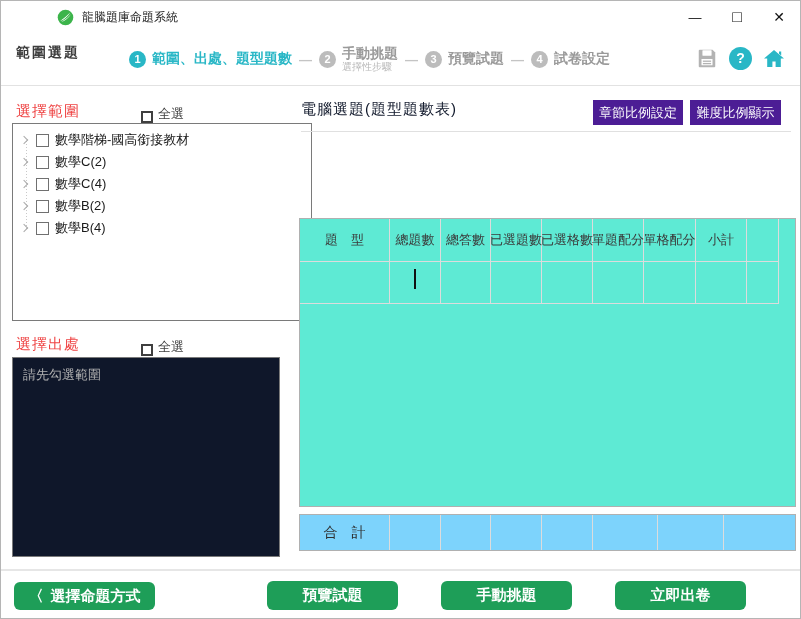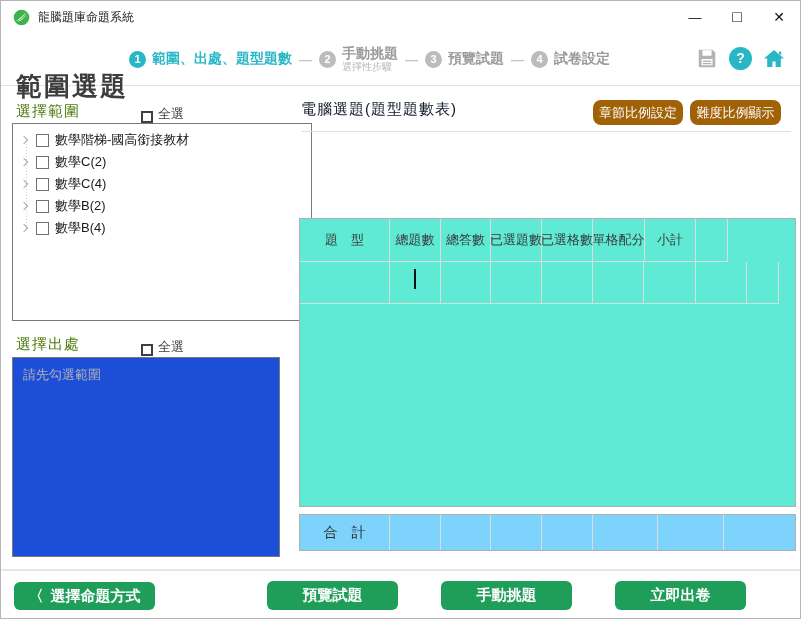--- a/index.html
+++ b/index.html
@@ -3,74 +3,74 @@
 <meta charset="utf-8">
 <style>
   * { margin:0; padding:0; box-sizing:border-box; }
   html,body { background:#f3f3f3; }
   body { font-family:"Liberation Sans","DejaVu Sans",sans-serif; }
   .app { position:relative; width:801px; height:619px; background:#ffffff;
          border:1px solid #b5b5b5; overflow:hidden; }
 
   
   .titlebar { position:absolute; left:0; top:0; width:100%; height:32px; background:#fff;
-              display:flex; align-items:center; }
+              display:flex; align-items:center;padding-left:44px; }
   .app-logo { width:17px; height:17px; margin-left:12px; }
   .win-title { font-size:12px; color:#1c1c1c; margin-left:8px; }
   .win-controls { position:absolute; right:0; top:0; height:32px; display:flex; }
   .win-btn { width:42px; height:32px; display:flex; align-items:center; justify-content:center;
              font-size:13px; color:#111; cursor:default; }
   .win-btn.max { font-size:16px; }
   .win-btn.close { font-size:14px; }
 
   
   .header { position:absolute; left:0; top:32px; width:100%; height:53px; background:#fff;
             border-bottom:1px solid #e2e2e2; }
-  .page-title { position:absolute; left:15px; top:11px; font-size:26px; font-weight:600;
-                color:#3d3d3d; letter-spacing:2px;margin-top:25px; }
+  .page-title { position:absolute; left:15px; top:11px; font-size:14px; font-weight:600;
+                color:#3d3d3d; letter-spacing:2px; }
   .steps { position:absolute; left:128px; top:6px; height:40px; display:flex;
            align-items:center; gap:7px; }
   .step { display:flex; align-items:center; gap:6px; }
   .step-circle { width:17px; height:17px; border-radius:50%; color:#fff; font-size:11px;
                  font-weight:bold; display:flex; align-items:center; justify-content:center;
                  flex:0 0 auto; }
   .step.active .step-circle { background:#29b7c6; }
   .step.inactive .step-circle { background:#bcbcbc; }
   .step-label { font-size:14px; font-weight:bold; white-space:nowrap; }
   .step.active .step-label { color:#29b7c6; }
   .step.inactive .step-label { color:#9a9a9a; }
   .step-col { display:flex; flex-direction:column; align-items:flex-start; line-height:1.15; }
   .step-sub { font-size:10px; color:#b8b8b8; }
   .step-dash { color:#c4c4c4; font-size:13px; font-weight:bold; }
   .header-icons { position:absolute; right:14px; top:13px; display:flex; align-items:center; gap:10px; }
   .hicon { width:24px; height:24px; display:flex; align-items:center; justify-content:center; }
   .help-circle { width:23px; height:23px; border-radius:50%; background:#29b7c6; color:#fff;
                  font-size:14px; font-weight:bold; display:flex; align-items:center; justify-content:center; }
 
   
-  .panel-label { position:absolute; font-size:15px; color:#4d7c0f; letter-spacing:1px; }
+  .panel-label { position:absolute; font-size:15px; color:#ef4444; letter-spacing:1px; }
   .selall { position:absolute; display:flex; align-items:flex-end; gap:5px; }
   .cb { width:12px; height:12px; border:2px solid #3f3f3f; background:#fff; flex:0 0 auto; }
   .selall-text { font-size:13px; color:#3f3f3f; }
   .tree-box { position:absolute; left:11px; top:122px; width:300px; height:198px;
               border:1px solid #7a7a7a; background:#fff; padding-top:5px; }
   .tree-connector { position:absolute; left:13px; top:17px; width:1px; height:88px;
                     background:repeating-linear-gradient(to bottom,#c9c9c9 0 1px,transparent 1px 3px); }
   .tree-item { display:flex; align-items:center; height:22px; padding-left:8px; position:relative; }
   .chev { width:6px; height:6px; border-top:1px solid #a9a9a9; border-right:1px solid #a9a9a9;
           transform:rotate(45deg); margin-right:9px; flex:0 0 auto; }
   .tree-cb { width:13px; height:13px; border:1px solid #707070; background:#fff; margin-right:6px; flex:0 0 auto; }
   .tree-label { font-size:13px; color:#1a1a1a; white-space:nowrap; }
   .source-box { position:absolute; left:11px; top:356px; width:268px; height:200px;
-                border:1px solid #7a7a7a; background:#1d4ed8; padding:8px 10px; }
+                border:1px solid #7a7a7a; background:#0f172a; padding:8px 10px; }
   .placeholder { font-size:13px; color:#b2b2b2; }
 
   
   .main-title { position:absolute; left:300px; top:99px; font-size:15px; color:#0f172a; letter-spacing:1px; }
-  .btn-green { background:#a16207; color:#fff; border:none; border-radius:8px; font-size:13px;
+  .btn-green { background:#4c1d95; color:#fff; border:none; border-radius:0; font-size:13px;
                display:flex; align-items:center; justify-content:center;
                font-family:inherit; white-space:nowrap; }
   .btn-chapter { position:absolute; left:592px; top:99px; width:90px; height:25px; }
   .btn-difficulty { position:absolute; left:689px; top:99px; width:91px; height:25px; }
   .right-sep { position:absolute; left:300px; top:130px; width:490px; height:1px; background:#e0e0e0; }
   .btn-gray { position:absolute; left:300px; top:192px; width:92px; height:23px; background:#9b9b9b;
               color:#fff; border:none; border-radius:4px; font-size:13px; font-family:inherit;
               display:flex; align-items:center; justify-content:center; white-space:nowrap; }
 
   .qtable { position:absolute; left:298px; top:217px; width:497px; height:289px;
@@ -219,20 +219,21 @@
   <button class="btn-green btn-difficulty">難度比例顯示</button>
   <div class="right-sep"></div>
 
   <div class="qtable">
     <div class="trow hrow">
       <div class="tcell c0">題　型</div>
       <div class="tcell c1">總題數</div>
       <div class="tcell c2">總答數</div>
       <div class="tcell c3">已選題數</div>
       <div class="tcell c4">已選格數</div>
+      <div class="tcell c5">單題配分</div>
       <div class="tcell c6">單格配分</div>
       <div class="tcell c7">小計</div>
       <div class="tcell c8"></div>
     </div>
     <div class="trow drow">
       <div class="tcell c0"></div>
       <div class="tcell c1">
         <span class="caret"></span>
       </div>
       <div class="tcell c2"></div>

